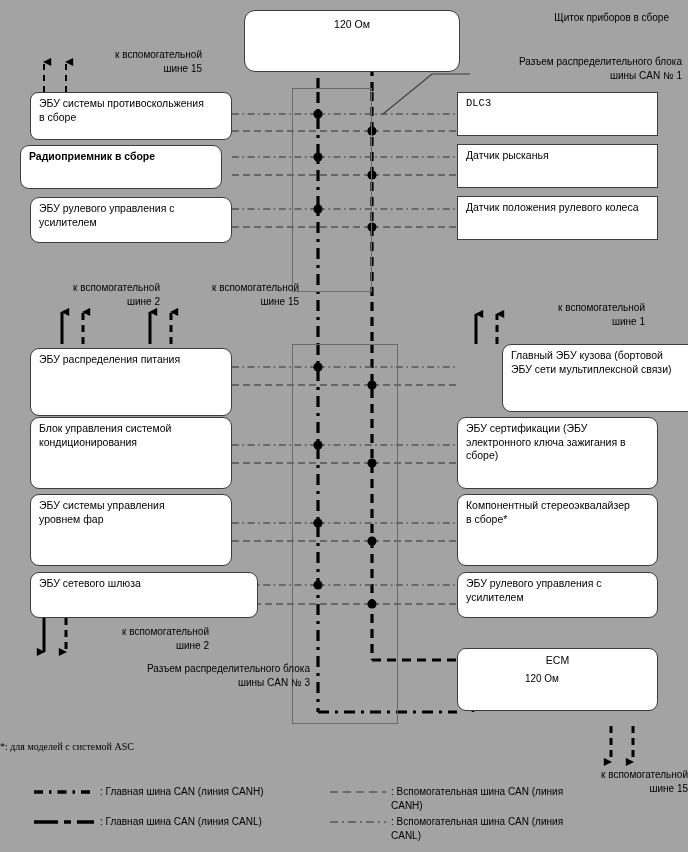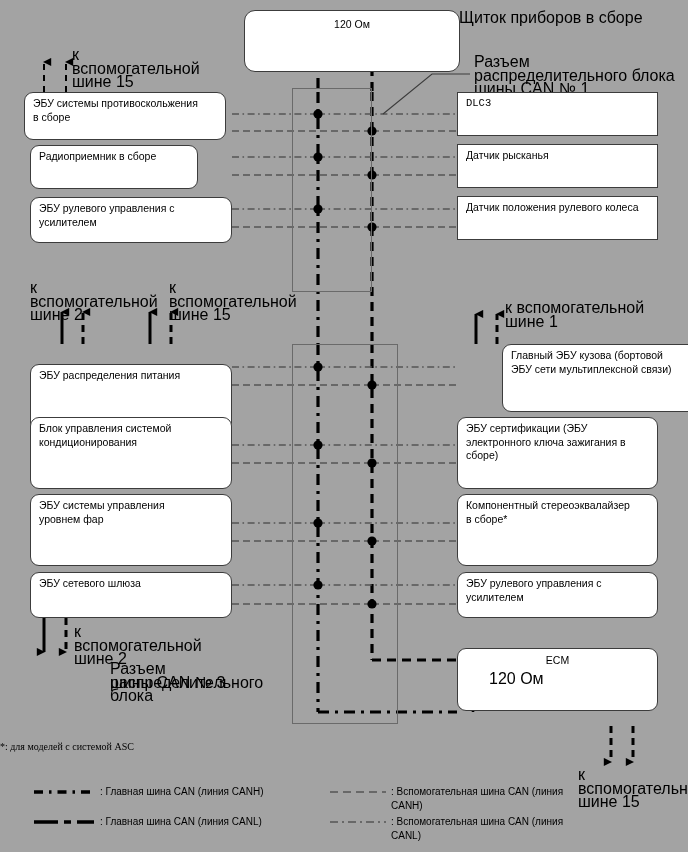--- a/index.html
+++ b/index.html
@@ -3,21 +3,21 @@
 <meta charset="utf-8">
 <style>
   html,body{margin:0;padding:0;background:#ffffff;}
   body{width:688px;height:852px;font-family:"Liberation Sans",sans-serif;}
   #stage{position:relative;width:688px;height:852px;overflow:hidden;background:#a3a3a3;}
   svg#wires{position:absolute;left:0;top:0;width:688px;height:852px;}
   .box{position:absolute;border:1px solid #3c3c3c;background:#fff;box-sizing:border-box;}
   .box.rounded{border-radius:9px;}
   .box .lbl{position:absolute;left:8px;top:4px;right:5px;font-size:10.5px;line-height:13.5px;color:#000;}
   .box .lbl.center{left:0;right:0;text-align:center;}
-  .plain{position:absolute;font-size:16px;line-height:13.5px;color:#000;}
+  .plain{position:absolute;font-size:10px;line-height:13.5px;color:#000;text-align:right;}
   .jbox{position:absolute;border:1px solid #6a6a6a;background:transparent;box-sizing:border-box;}
   .legend{position:absolute;font-size:10px;line-height:13.5px;color:#000;}
   .note{position:absolute;font-size:10px;line-height:13px;color:#000;}
 </style>
 </head>
 <body>
 
 <div id="stage">
 
   <svg id="wires" viewBox="0 0 688 852" xmlns="http://www.w3.org/2000/svg">
@@ -148,54 +148,54 @@
 шине 2</div>
   <div class="plain" style="left:169px;top:281px;width:130px;white-space:pre-line;">к вспомогательной
 шине 15</div>
   <div class="plain" style="left:505px;top:301px;width:140px;white-space:pre-line;">к вспомогательной
 шине 1</div>
   <div class="plain" style="left:74px;top:625px;width:135px;white-space:pre-line;">к вспомогательной
 шине 2</div>
   <div class="plain" style="left:578px;top:768px;width:110px;white-space:pre-line;">к вспомогательной
 шине 15</div>
 
-  <div class="box rounded" style="left:24px;top:92px;width:202px;height:48px;">
+  <div class="box rounded" style="left:30px;top:92px;width:202px;height:48px;border-radius:8px;">
     <div class="lbl" style="white-space:pre-line;">ЭБУ системы противоскольжения
 в сборе</div>
   </div>
-  <div class="box rounded" style="left:30px;top:145px;width:168px;height:44px;">
+  <div class="box rounded" style="left:20px;top:145px;width:202px;height:44px;font-weight:bold;">
     <div class="lbl" style="white-space:pre-line;">Радиоприемник в сборе</div>
   </div>
   <div class="box rounded" style="left:30px;top:197px;width:202px;height:46px;">
     <div class="lbl" style="white-space:pre-line;">ЭБУ рулевого управления с
 усилителем</div>
   </div>
 
   <div class="box" style="left:457px;top:92px;width:201px;height:44px;font-family:Liberation Mono, monospace;">
     <div class="lbl">DLC3</div>
   </div>
   <div class="box" style="left:457px;top:144px;width:201px;height:44px;">
     <div class="lbl">Датчик рысканья</div>
   </div>
   <div class="box" style="left:457px;top:196px;width:201px;height:44px;padding-left:8px;">
     <div class="lbl">Датчик положения рулевого колеса</div>
   </div>
 
-  <div class="box rounded" style="left:30px;top:364px;width:202px;height:68px;padding-left:23px;">
+  <div class="box rounded" style="left:30px;top:348px;width:202px;height:68px;padding-left:23px;">
     <div class="lbl" style="white-space:pre-line;">ЭБУ распределения питания</div>
   </div>
   <div class="box rounded" style="left:30px;top:417px;width:202px;height:72px;">
     <div class="lbl" style="white-space:pre-line;">Блок управления системой
 кондиционирования</div>
   </div>
   <div class="box rounded" style="left:30px;top:494px;width:202px;height:72px;">
     <div class="lbl" style="white-space:pre-line;">ЭБУ системы управления
 уровнем фар</div>
   </div>
-  <div class="box rounded" style="left:30px;top:572px;width:202px;height:46px;">
+  <div class="box rounded" style="left:30px;top:572px;width:228px;height:46px;">
     <div class="lbl" style="white-space:pre-line;">ЭБУ сетевого шлюза</div>
   </div>
 
   <div class="box rounded" style="left:457px;top:344px;width:196px;height:68px;margin-left:45px;">
     <div class="lbl" style="white-space:pre-line;">Главный ЭБУ кузова (бортовой
 ЭБУ сети мультиплексной связи)</div>
   </div>
   <div class="box rounded" style="left:457px;top:417px;width:201px;height:72px;">
     <div class="lbl" style="white-space:pre-line;">ЭБУ сертификации (ЭБУ
 электронного ключа зажигания в

